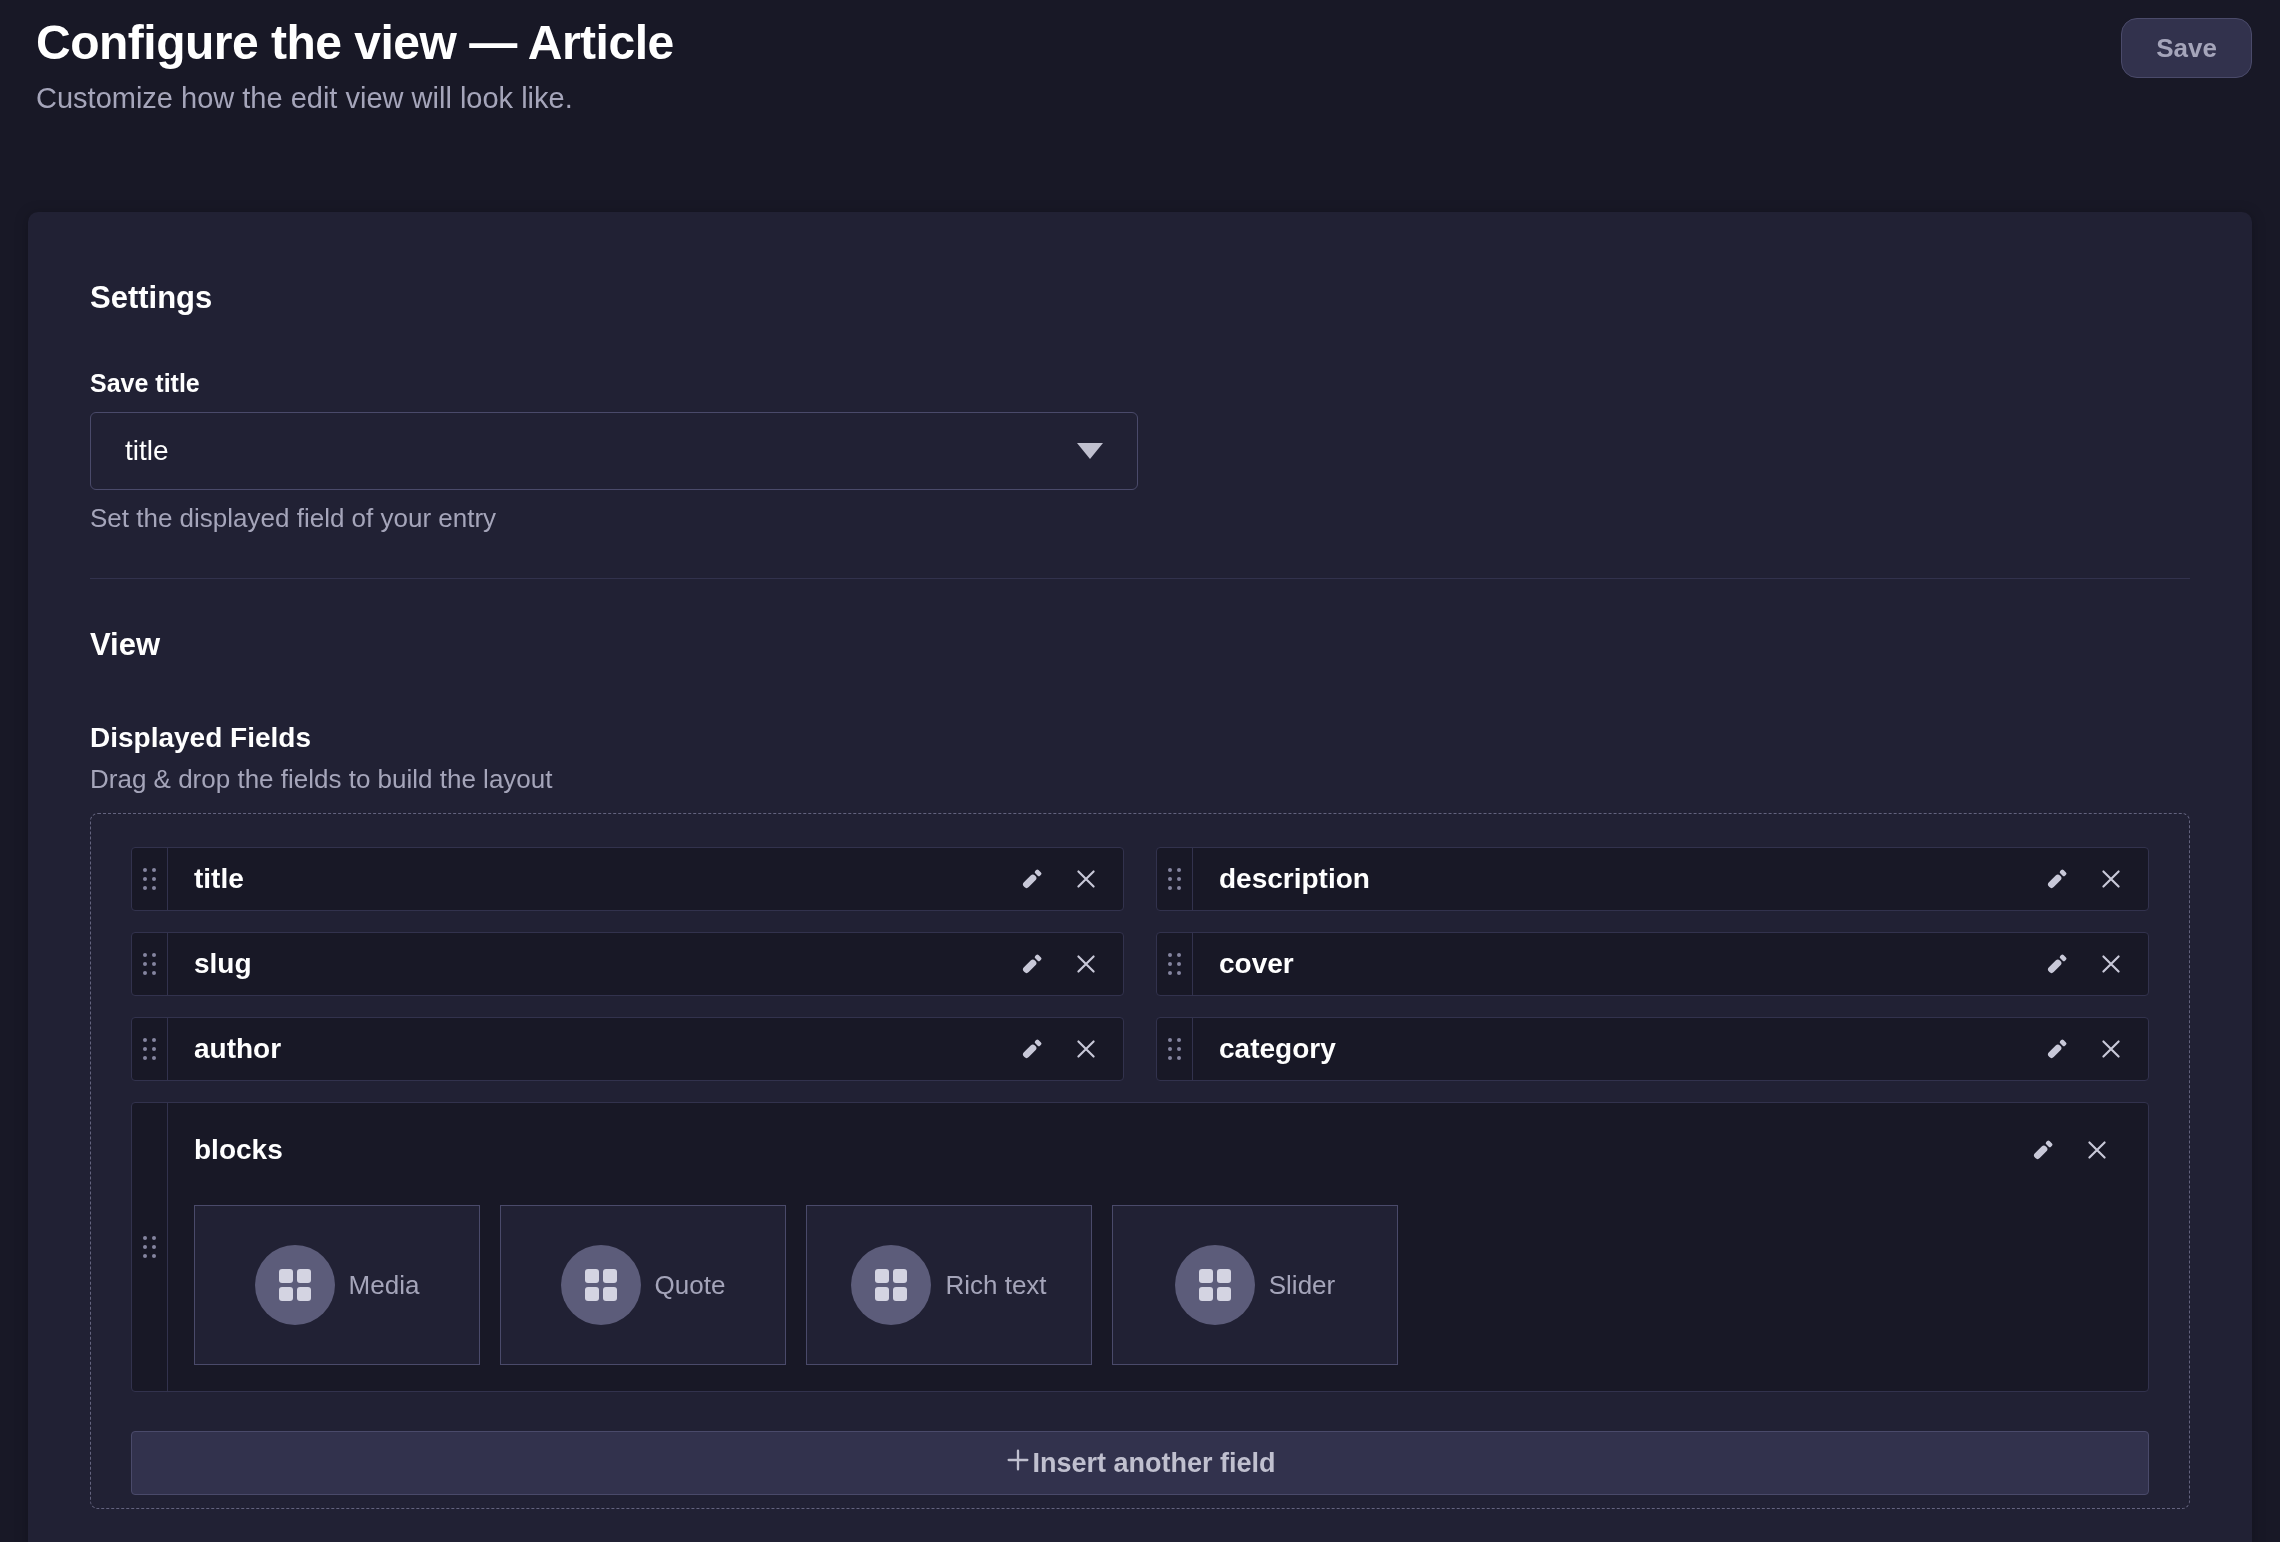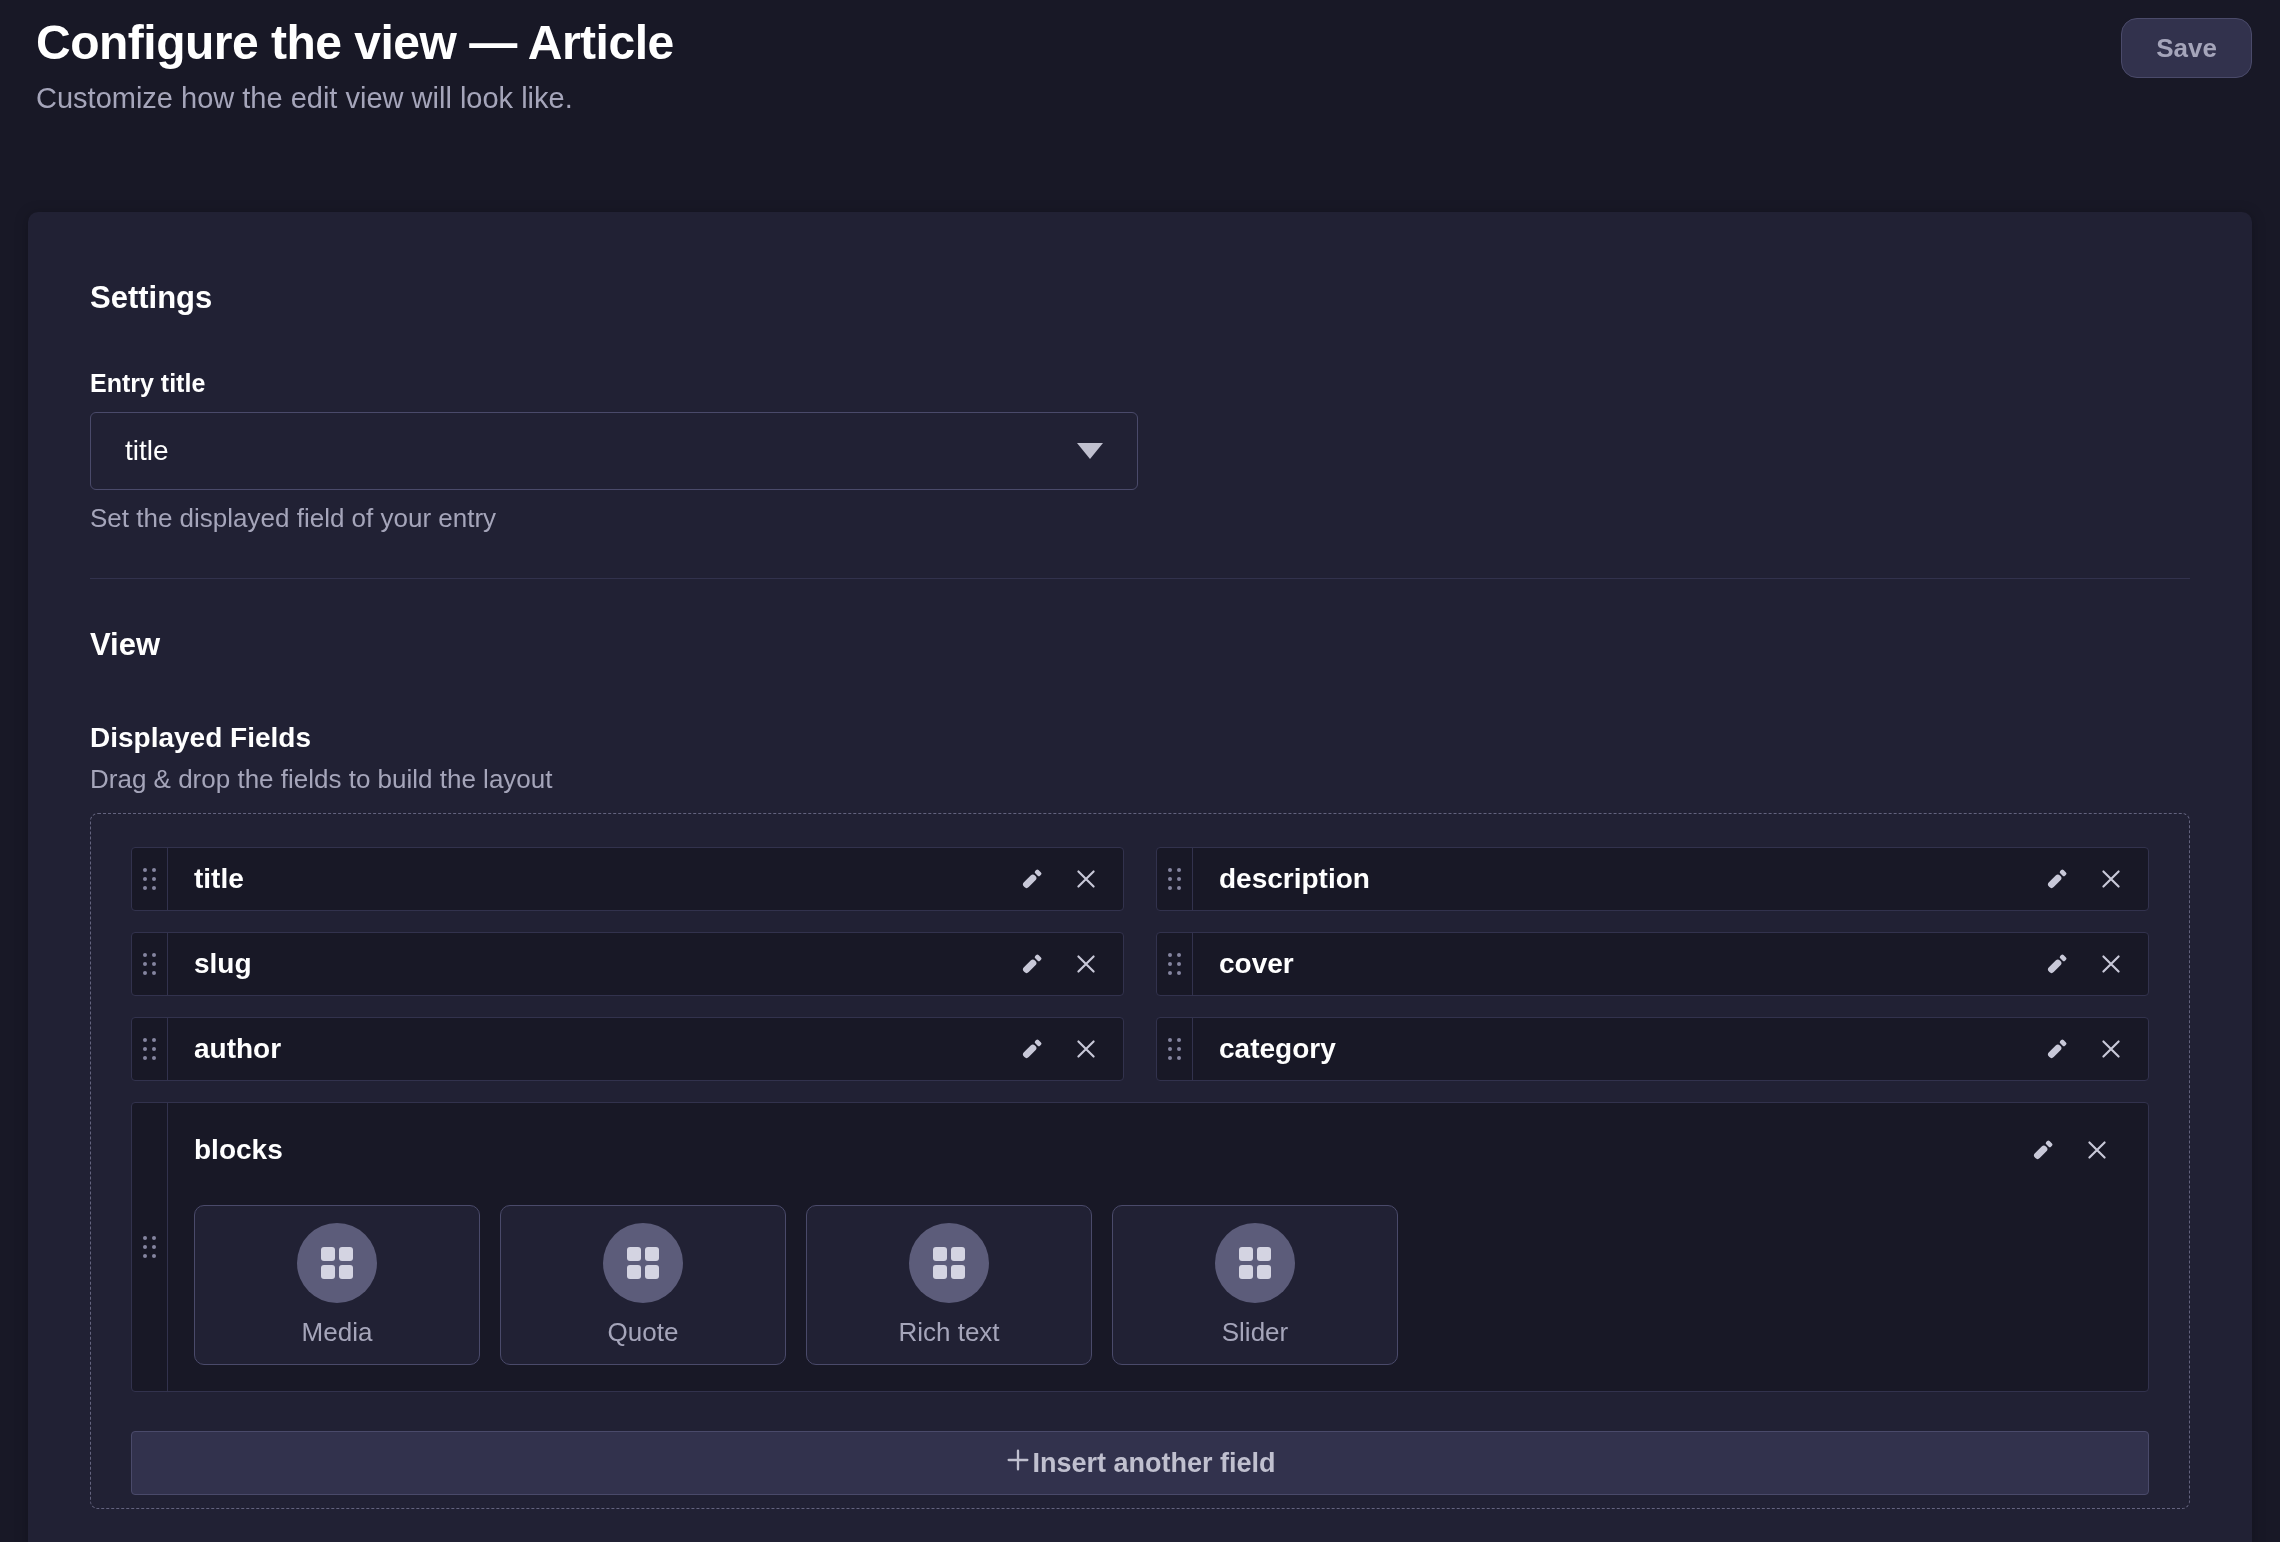--- a/index.html
+++ b/index.html
@@ -66,22 +66,22 @@
   .icon-btn { width:46px; height:46px; background:none; border:none; padding:0; display:flex; align-items:center; justify-content:center; cursor:pointer; }
   .icon-btn svg { display:block; }
   
   .blocks-row { grid-column:1 / -1; min-height:272px; background:#181826; border:1px solid #32324d; border-radius:4px; display:flex; }
   .blocks-content { flex:1; padding:24px 14px 26px 26px; display:flex; flex-direction:column; }
   .blocks-head { display:flex; justify-content:space-between; align-items:center; }
   .blocks-label { font-size:28px; font-weight:600; line-height:34px; color:#ffffff; }
   .component-cards { display:flex; gap:20px; margin-top:32px; }
   .comp-card {
     width:286px; height:160px;
-    background:#212134; border:1px solid #4a4a6a; border-radius:10px;
-    display:flex; flex-direction:column; align-items:center; justify-content:center;
+    background:#212134; border:1px solid #4a4a6a; border-radius:0;
+    display:flex; flex-direction:row; align-items:center; justify-content:center;
     gap:14px; cursor:pointer;
   }
   .comp-circle { width:80px; height:80px; border-radius:50%; background:#5c5c7a; display:flex; align-items:center; justify-content:center; }
   .comp-grid { display:grid; grid-template-columns:14px 14px; grid-template-rows:14px 14px; gap:4px; }
   .comp-grid i { background:#d4d4e2; border-radius:3px; }
   .comp-label { font-size:26px; font-weight:500; color:#a5a5ba; }
   
   .insert-btn {
     grid-column:1 / -1; margin-top:18px; height:64px; width:100%;
     background:#32324d; border:1px solid #4a4a6a; border-radius:4px;
@@ -97,21 +97,21 @@
     <h1 class="page-title">Configure the view — Article</h1>
     <div class="page-subtitle">Customize how the edit view will look like.</div>
   </div>
   <button class="save-btn">Save</button>
 </div>
 
 <div class="card">
 
   <h2 class="section-heading">Settings</h2>
 
-  <div class="entry-label">Entry title</div>
+  <div class="entry-label">Save title</div>
   <div class="select">
     <span>title</span>
     <span class="caret"></span>
   </div>
   <div class="hint">Set the displayed field of your entry</div>
 
   <div class="divider"></div>
 
   <h2 class="section-heading view-heading">View</h2>
   <div class="df-heading">Displayed Fields</div>

